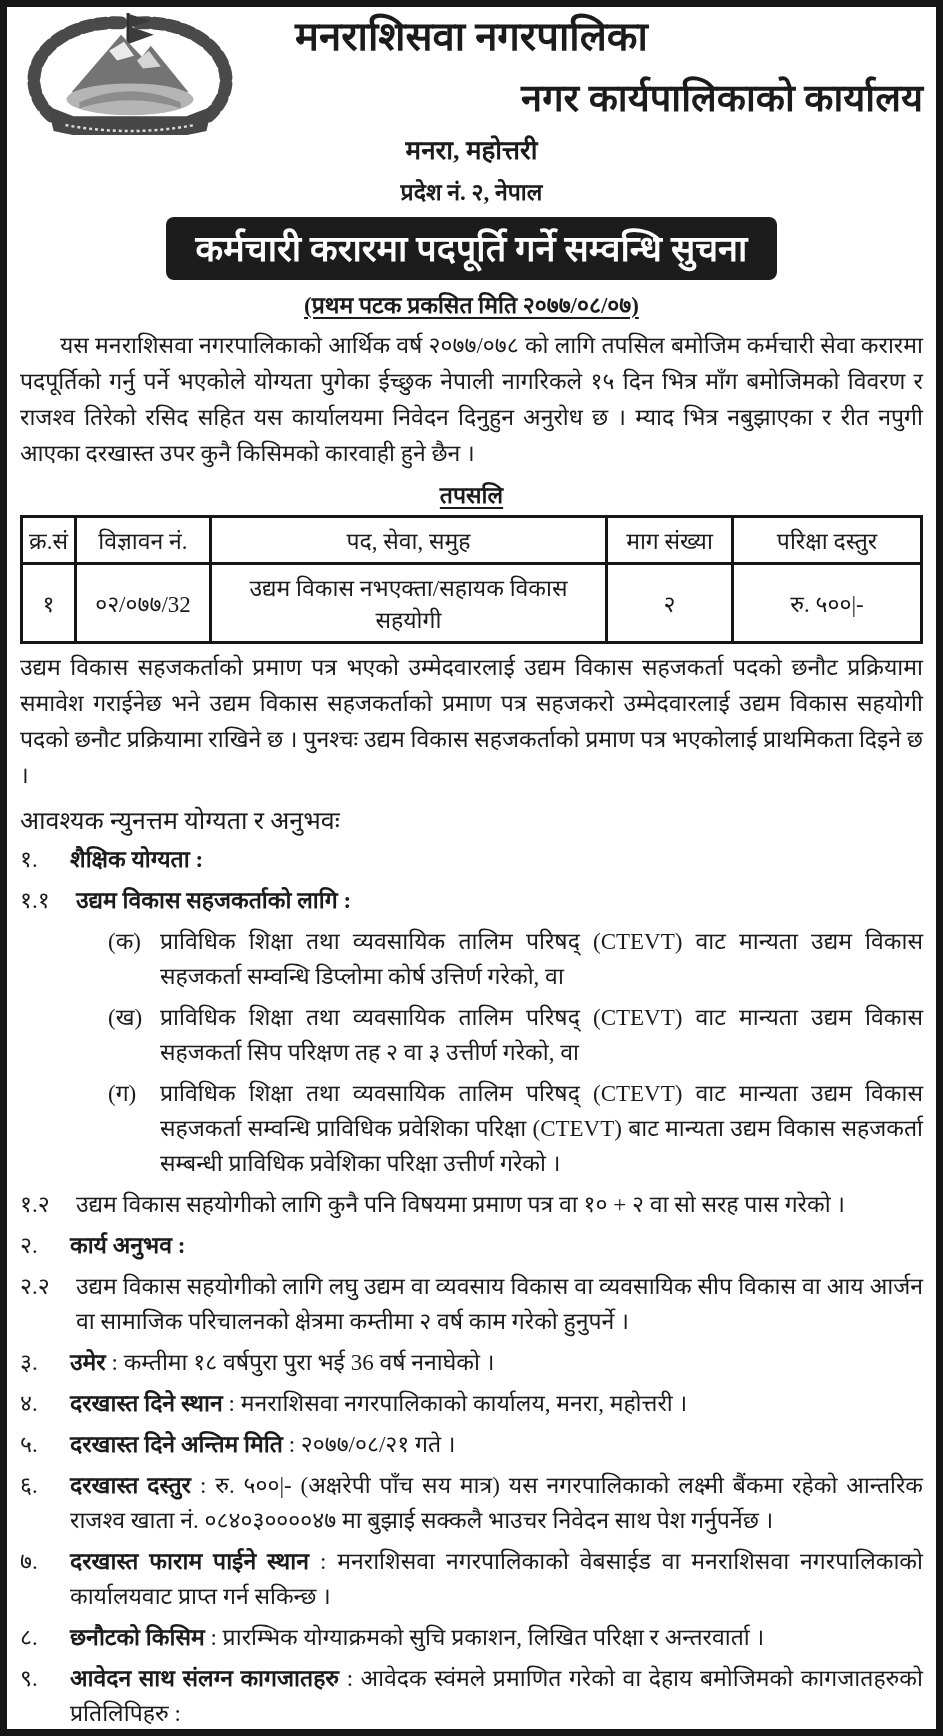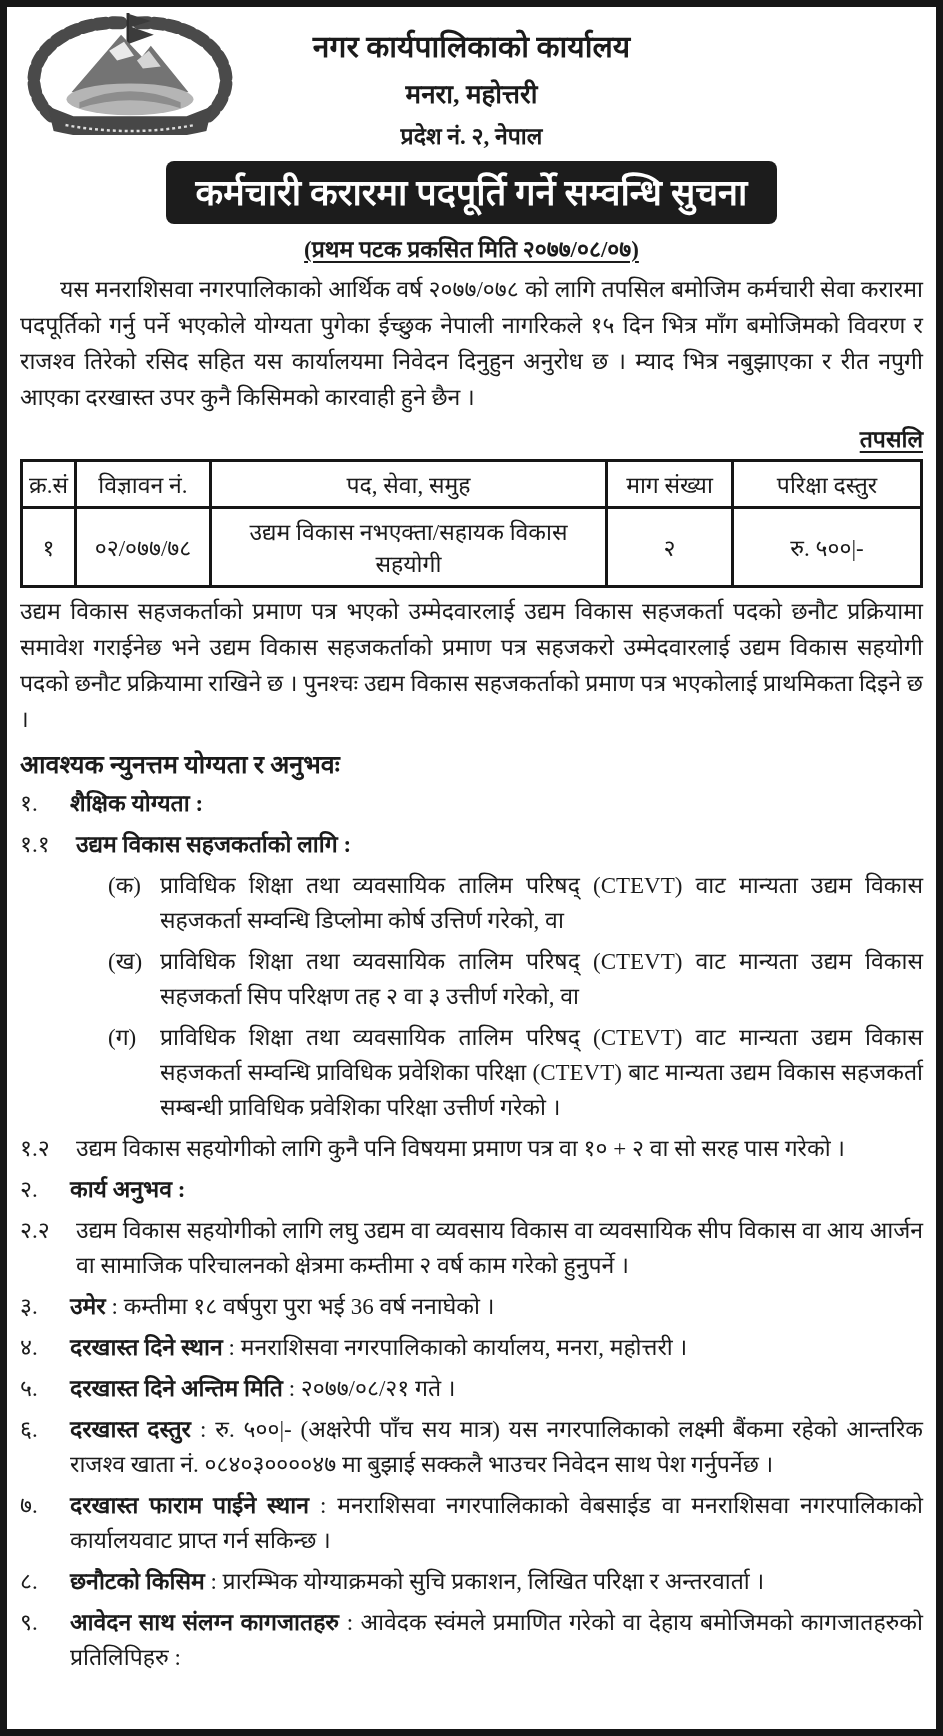--- a/index.html
+++ b/index.html
@@ -6,38 +6,38 @@
   .page{
     position:relative;width:943px;height:1736px;box-sizing:border-box;
     margin:0;border:7px solid #161616;background:#ffffff;
     padding:4px 13px 0;overflow:hidden;
     font-family:"Liberation Serif","DejaVu Serif",serif;color:#1b1b1b;
   }
   
   .header{position:relative;text-align:center;padding-top:4px;}
   .emblem{position:absolute;left:4px;top:0;width:212px;height:124px;}
   .h-title{font-size:40px;font-weight:bold;line-height:1.12;margin:0;}
-  .h-office{font-size:30px;font-weight:bold;margin:10px 0 0;}
+  .h-office{font-size:38px;font-weight:bold;margin:10px 0 0;text-align:right;}
   .h-addr{font-size:26px;font-weight:bold;margin:9px 0 0;}
   .h-prov{font-size:23px;font-weight:bold;margin:8px 0 0;}
   
   .banner{margin:10px auto 0;width:fit-content;max-width:820px;background:#1c1c1c;color:#ffffff;
     font-size:36px;font-weight:bold;padding:6px 30px 8px;border-radius:8px;text-align:center;}
   .pubdate{text-align:center;font-size:23px;font-weight:bold;margin-top:8px;}
   .pubdate span{text-decoration:underline;text-underline-offset:4px;}
   
   .intro{font-size:23px;line-height:36px;text-align:justify;text-indent:40px;margin:8px 0 0;}
   .after-table{font-size:23px;line-height:36px;text-align:justify;margin:6px 0 0;}
-  .tapsil{text-align:right;font-size:23px;font-weight:bold;margin:6px 0 5px;}
+  .tapsil{text-align:center;font-size:23px;font-weight:bold;margin:6px 0 5px;}
   .tapsil span{text-decoration:underline;text-underline-offset:4px;}
   
   table{width:100%;border-collapse:collapse;font-size:23px;}
   th,td{border:3px solid #161616;text-align:center;padding:6px 4px;font-weight:normal;}
   
-  .req-head{font-size:25px;font-weight:bold;margin:8px 0 0;}
+  .req-head{font-size:25px;font-weight:normal;margin:8px 0 0;}
   .li{display:flex;font-size:23px;line-height:35px;margin-top:6px;}
   .li .num{flex:none;width:50px;}
   .li1 .num{width:56px;}
   .li2{padding-left:88px;}
   .li2 .num{width:52px;}
   .li .txt{flex:1;text-align:justify;}
 </style>
 </head>
 <body>
 
@@ -56,20 +56,21 @@
       <path d="M46 82 L96 24 L117 46 L126 35 L164 82 Z" fill="#747474"></path>
       <path d="M84 40 L99 31 L109 45 L92 50 Z" fill="#ffffff" opacity="0.85"></path>
       <path d="M112 50 L124 40 L136 56 L118 58 Z" fill="#ffffff" opacity="0.7"></path>
 
       <ellipse cx="105" cy="89" rx="64" ry="16" fill="#b5b5b5"></ellipse>
       <path d="M54 92 Q105 70 156 92 L156 98 Q105 82 54 98 Z" fill="#8d8d8d"></path>
 
       <path d="M22 96 L48 106 L162 106 L188 96 L182 121 Q105 139 28 121 Z" fill="#474747"></path>
       <path d="M40 115 Q105 127 170 115" fill="none" stroke="#dddddd" stroke-width="2.5" stroke-dasharray="3 3"></path>
     </svg>
+    <div class="h-title">मनराशिसवा नगरपालिका</div>
     <div class="h-office">नगर कार्यपालिकाको कार्यालय</div>
     <div class="h-addr">मनरा, महोत्तरी</div>
     <div class="h-prov">प्रदेश नं. २, नेपाल</div>
   </div>
 
   <div class="banner">कर्मचारी करारमा पदपूर्ति गर्ने सम्वन्धि सुचना</div>
 
   <div class="pubdate">
     <span>(प्रथम पटक प्रकसित मिति २०७७/०८/०७)</span>
   </div>
@@ -93,21 +94,21 @@
         <th>क्र.सं</th>
         <th>विज्ञावन नं.</th>
         <th>पद, सेवा, समुह</th>
         <th>माग संख्या</th>
         <th>परिक्षा दस्तुर</th>
       </tr>
     </thead>
     <tbody>
       <tr>
         <td>१</td>
-        <td>०२/०७७/७८</td>
+        <td>०२/०७७/32</td>
         <td>उद्यम विकास नभएक्ता/सहायक विकास सहयोगी</td>
         <td>२</td>
         <td>रु. ५००|-</td>
       </tr>
     </tbody>
   </table>
 
   <p class="after-table">उद्यम विकास सहजकर्ताको प्रमाण पत्र भएको उम्मेदवारलाई उद्यम विकास सहजकर्ता पदको छनौट प्रक्रियामा समावेश गराईनेछ भने उद्यम विकास सहजकर्ताको प्रमाण पत्र सहजकरो उम्मेदवारलाई उद्यम विकास सहयोगी पदको छनौट प्रक्रियामा राखिने छ । पुनश्चः उद्यम विकास सहजकर्ताको प्रमाण पत्र भएकोलाई प्राथमिकता दिइने छ ।</p>
 
   <div class="req-head">आवश्यक न्युनत्तम योग्यता र अनुभवः</div>

